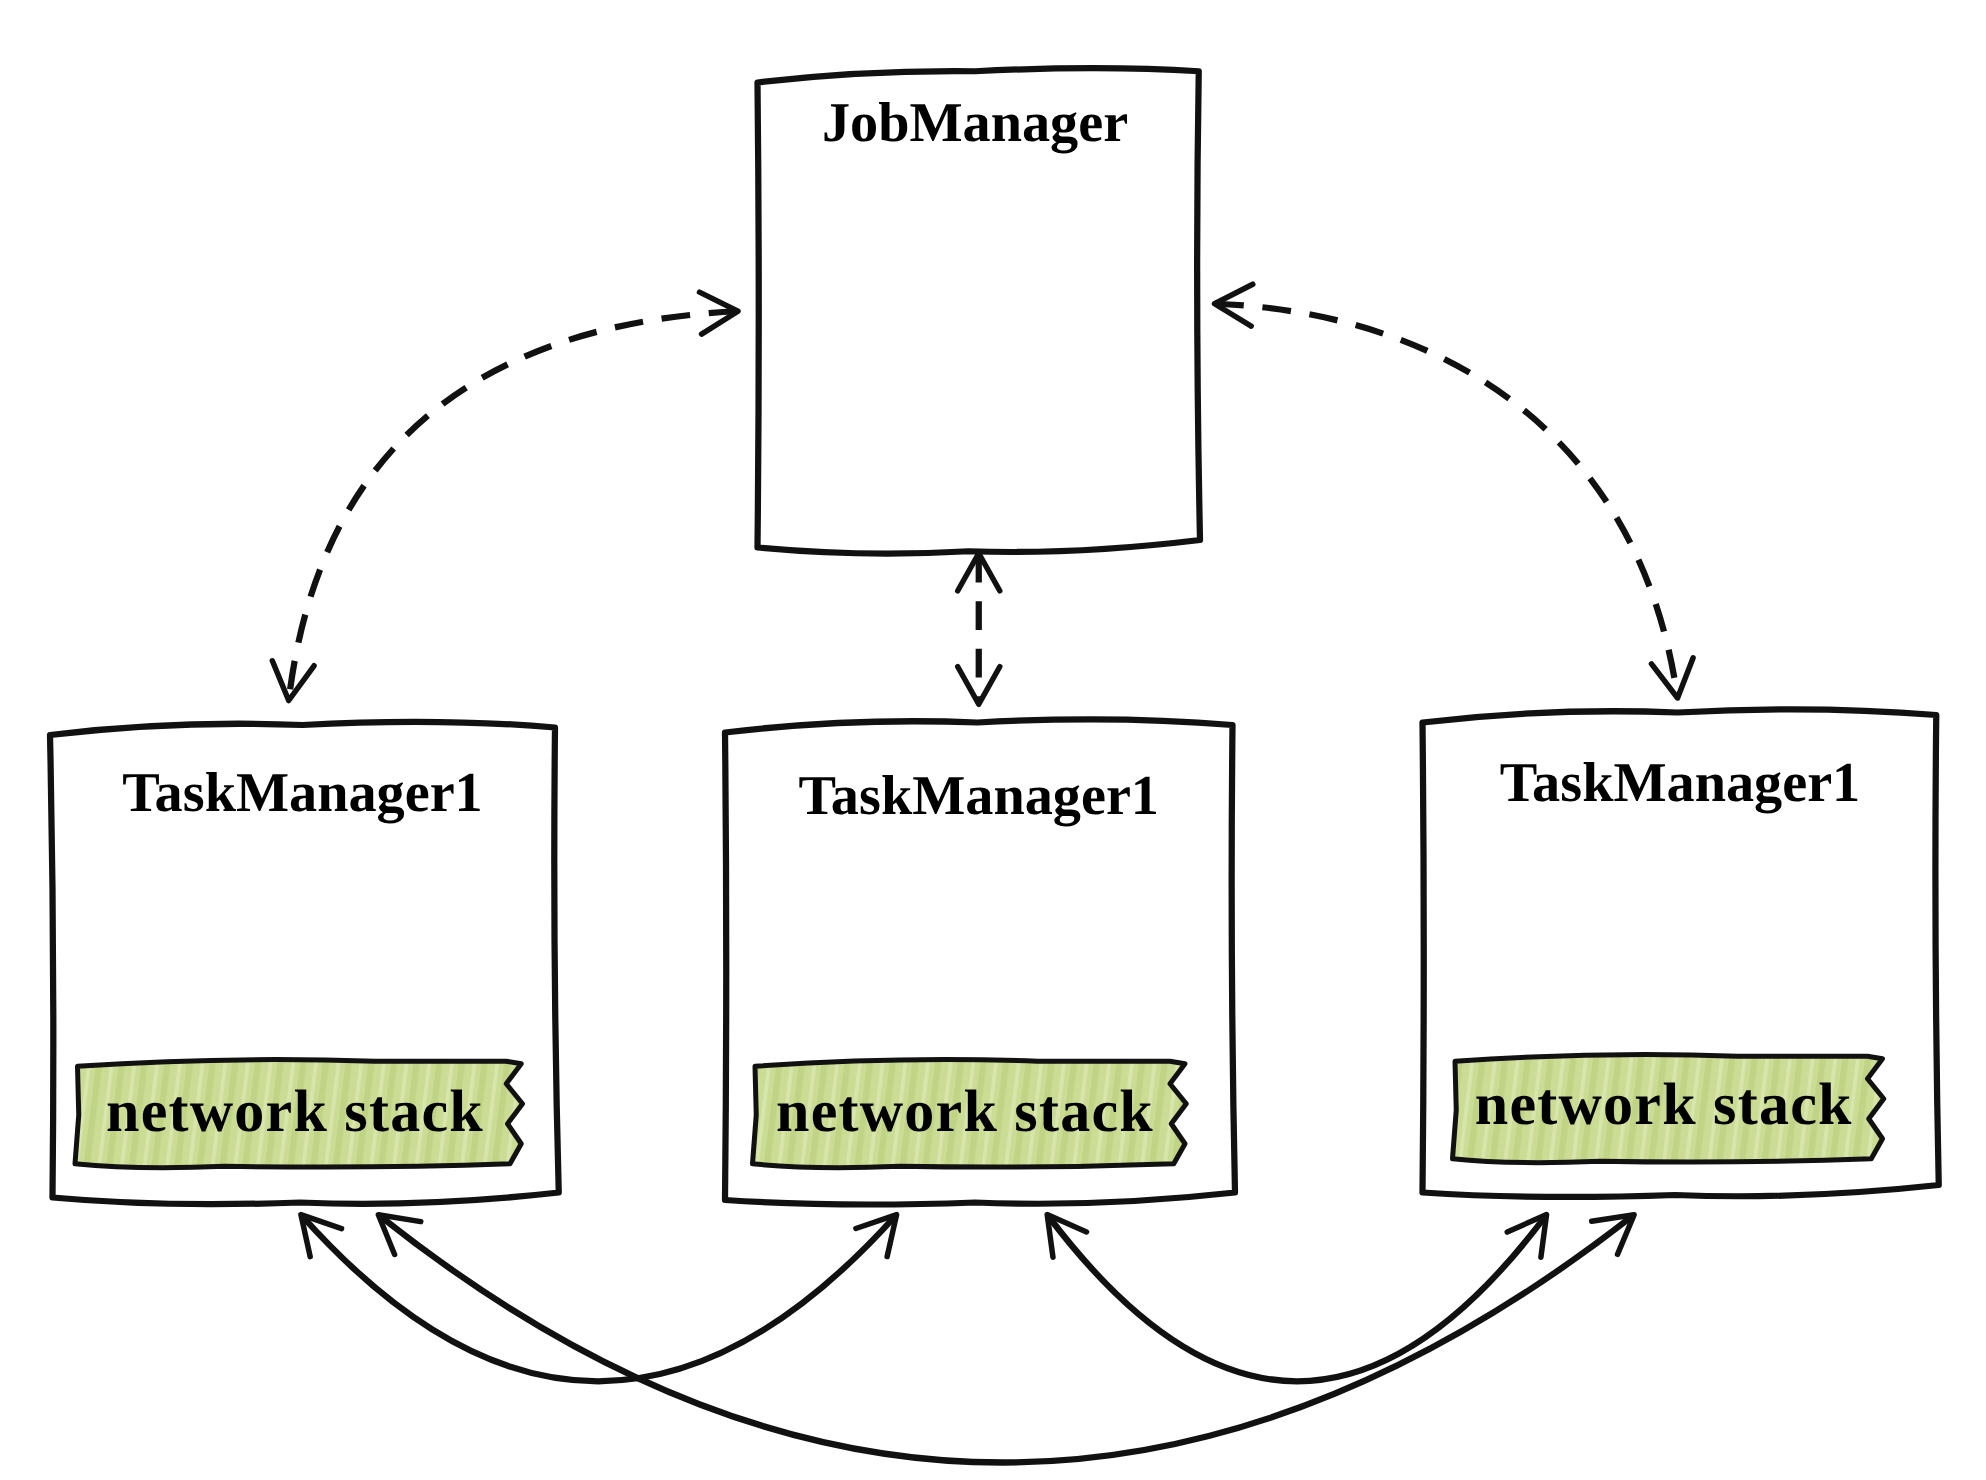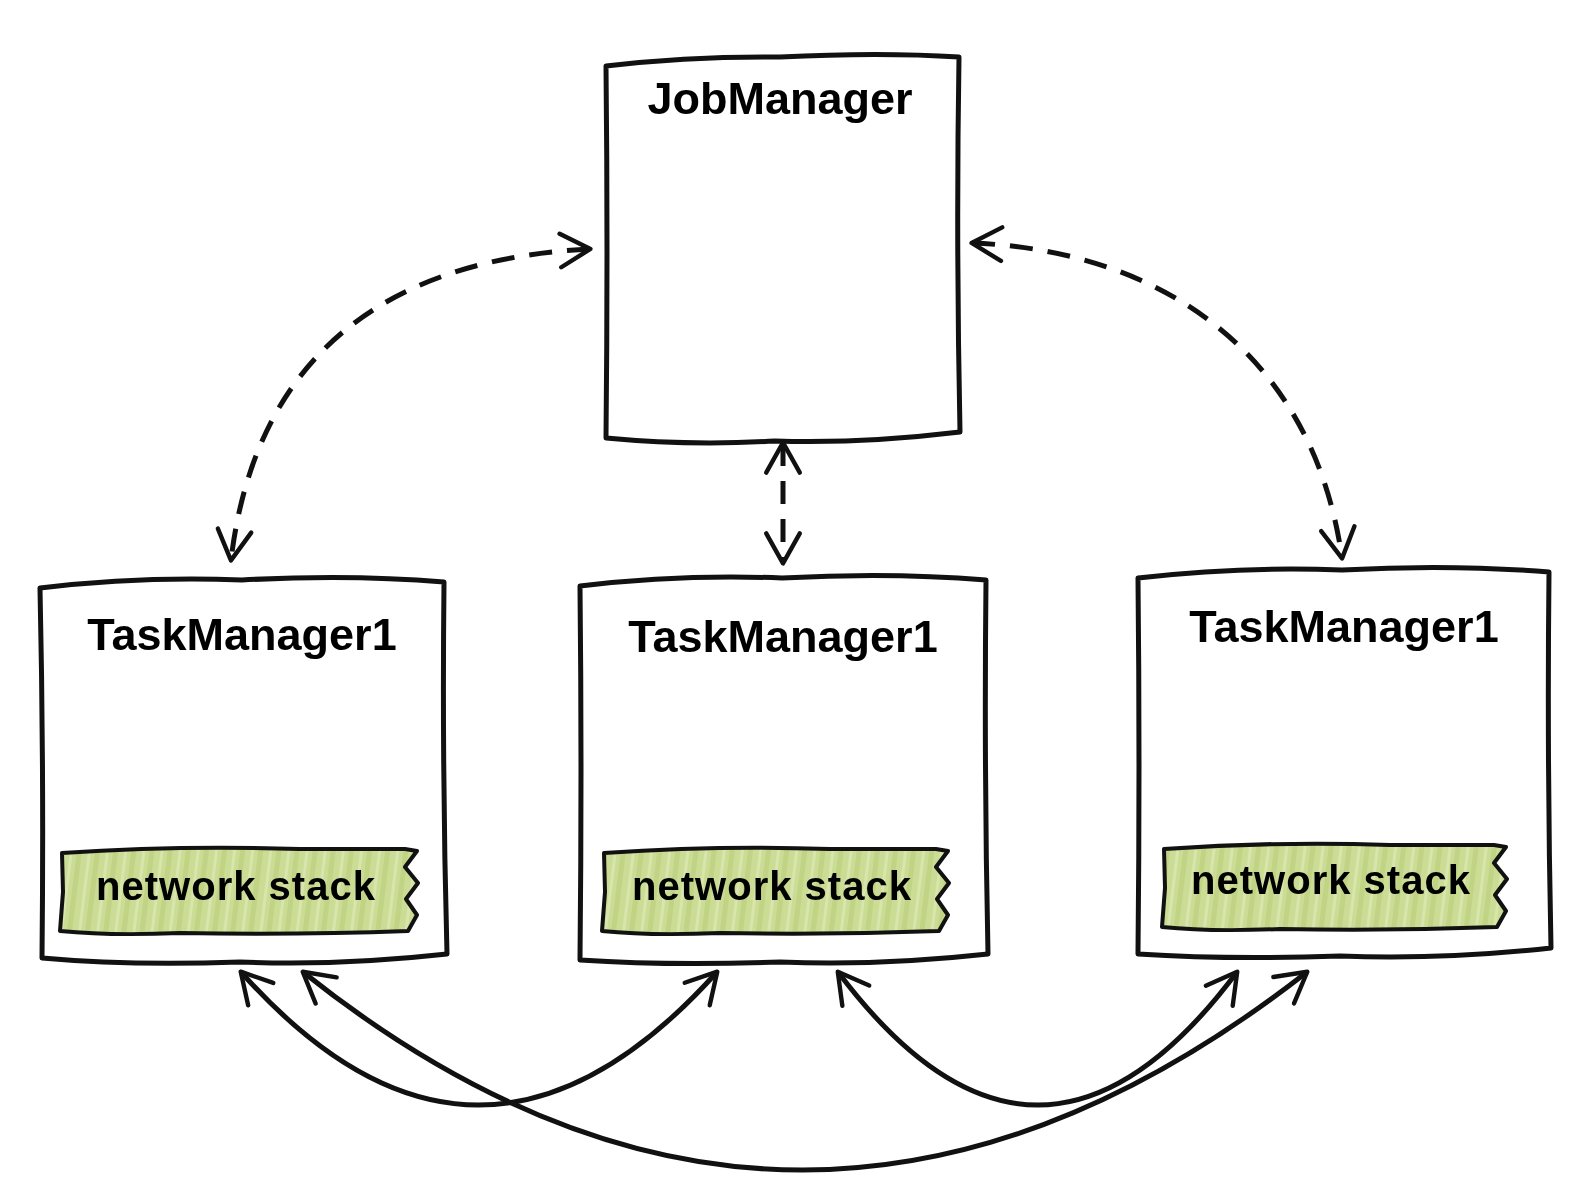--- a/index.html
+++ b/index.html
@@ -14,30 +14,30 @@
     background: #ffffff;
     overflow: hidden;
   }
   .diagram-svg {
     position: absolute;
     left: 0;
     top: 0;
   }
   .label {
     position: absolute;
-    font-family: Liberation Sans, sans-serif;
+    font-family: Liberation Serif, serif;
     font-weight: 700;
     color: #000000;
     text-align: center;
     line-height: 1;
     white-space: nowrap;
     user-select: none;
   }
   .title { font-size: 45px; }
-  .stack { font-size: 40px; letter-spacing: 1px; }
+  .stack { font-size: 48px; letter-spacing: 1px; }
 
   .lbl-jm  { left: 600px; top: 76px;  width: 360px; }
   .lbl-tm1 { left: 38px;  top: 612px; width: 408px; }
   .lbl-tm2 { left: 580px; top: 614px; width: 406px; }
   .lbl-tm3 { left: 1138px;top: 604px; width: 412px; }
   .lbl-ns1 { left: 58px;  top: 866px; width: 356px; }
   .lbl-ns2 { left: 600px; top: 866px; width: 344px; }
   .lbl-ns3 { left: 1160px;top: 860px; width: 342px; }
 </style>
 </head>

